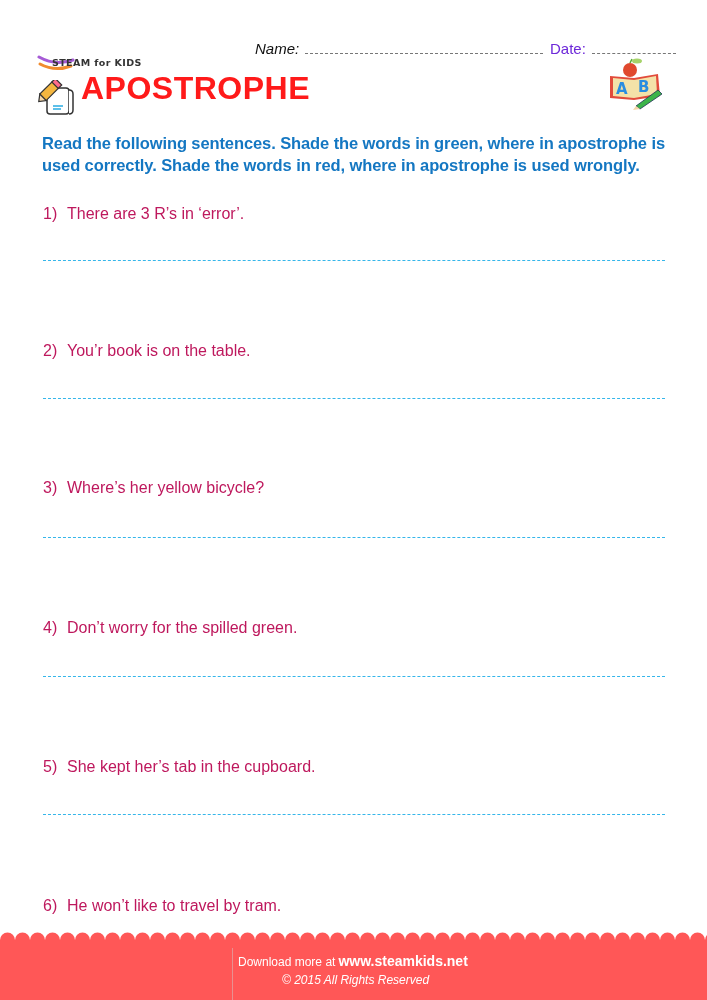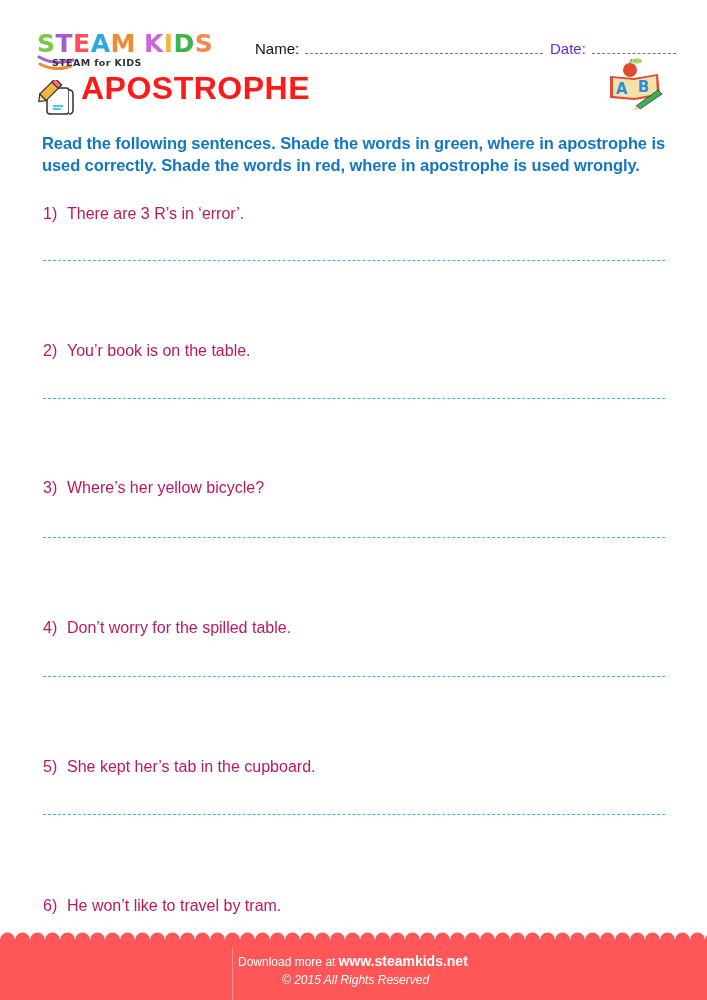--- a/index.html
+++ b/index.html
@@ -2,44 +2,41 @@
 <html><head>
 <meta charset="utf-8">
 <style>
   html, body { margin:0; padding:0; }
   body { width:707px; height:1000px; position:relative; background:#ffffff; overflow:hidden; font-family:"Liberation Sans", sans-serif; }
   .logo { position:absolute; left:37px; top:30px; width:200px; height:44px; }
   .logo-title { position:absolute; left:0; top:0; font-family:"DejaVu Sans", sans-serif; font-weight:bold; font-size:25px; letter-spacing:0.5px; line-height:28px; white-space:nowrap; }
   .logo-title span { display:inline-block; }
   .logo-sub { position:absolute; left:15px; top:27px; font-family:"DejaVu Sans", sans-serif; font-weight:bold; font-size:9.5px; color:#333; white-space:nowrap; letter-spacing:0.4px; }
   .logo-swoosh { position:absolute; left:0; top:24px; }
-  .name-field { position:absolute; left:255px; top:40px; font-size:15px; color:#111; white-space:nowrap; }
+  .name-field { position:absolute; left:255px; top:40px; font-size:15px; color:#111; white-space:nowrap;font-style:italic; }
   .dots { display:inline-block; border-bottom:1px dashed #777; vertical-align:baseline; height:12px; margin-left:6px; }
   .date-field { position:absolute; left:550px; top:40px; font-size:15px; color:#6d28d9; white-space:nowrap; }
   .title-icon { position:absolute; left:37px; top:80px; }
   .title { position:absolute; left:81px; top:72px; font-size:32px; font-weight:bold; color:#ff1a1a; letter-spacing:0.5px; line-height:32px; }
   .book-icon { position:absolute; left:606px; top:58px; }
   .instructions { position:absolute; left:42px; top:132px; width:640px; font-size:16.5px; font-weight:bold; color:#1477c2; line-height:22px; letter-spacing:-0.1px; }
   .question { position:absolute; left:43px; font-size:16px; color:#be185d; white-space:nowrap;margin-top:20px; }
   .q-num { display:inline-block; width:24px; }
   .answer-line { position:absolute; left:43px; width:622px; height:0; border-top:1.5px dashed #35b6ea; }
   .footer { position:absolute; left:0; top:940px; width:707px; height:60px; background:#ff5757; }
   .scallops { position:absolute; left:0; top:931px; width:707px; height:12px; }
   .footer-divider { position:absolute; left:232px; top:948px; width:1px; height:52px; background:#e89090; }
   .footer-line1 { position:absolute; left:238px; top:953px; color:#fff; font-size:12px; white-space:nowrap;text-align:right; }
   .footer-line1 b { font-size:14px; font-weight:bold; margin-left:3px; }
   .footer-line2 { position:absolute; left:282px; top:973px; color:#fff; font-size:12px; font-style:italic; white-space:nowrap; }
 </style>
 </head>
 <body>
 
 <div class="logo">
-  <div class="logo-title">
-    <span style="color:#7ac943">S</span><span style="color:#a65bd6">T</span><span style="color:#ff4f5e">E</span><span style="color:#29abe2">A</span><span style="color:#f08b2e">M</span><span style="width:8px"></span><span style="color:#cc66dd">K</span><span style="color:#f4b63f">I</span><span style="color:#3cb449">D</span><span style="color:#f7884a">S</span>
-  </div>
   <svg class="logo-swoosh" width="40" height="20">
     <path d="M2 3 Q18 12 36 6" stroke="#a65bd6" stroke-width="3" fill="none" stroke-linecap="round"></path>
     <path d="M3 10 Q18 18 34 12" stroke="#f08b2e" stroke-width="3" fill="none" stroke-linecap="round"></path>
   </svg>
   <div class="logo-sub">STEAM for KIDS</div>
 </div>
 
 <div class="name-field">
   <span>Name:</span><span class="dots" style="width:238px"></span>
 </div>
@@ -77,21 +74,21 @@
 
 <div class="question" style="top:185px"><span class="q-num">1)</span><span>There are 3 R’s in ‘error’.</span></div>
 <div class="answer-line" style="top:260px"></div>
 
 <div class="question" style="top:322px"><span class="q-num">2)</span><span>You’r book is on the table.</span></div>
 <div class="answer-line" style="top:398px"></div>
 
 <div class="question" style="top:459px"><span class="q-num">3)</span><span>Where’s her yellow bicycle?</span></div>
 <div class="answer-line" style="top:537px"></div>
 
-<div class="question" style="top:599px"><span class="q-num">4)</span><span>Don’t worry for the spilled table.</span></div>
+<div class="question" style="top:599px"><span class="q-num">4)</span><span>Don’t worry for the spilled green.</span></div>
 <div class="answer-line" style="top:676px"></div>
 
 <div class="question" style="top:738px"><span class="q-num">5)</span><span>She kept her’s tab in the cupboard.</span></div>
 <div class="answer-line" style="top:814px"></div>
 
 <div class="question" style="top:877px"><span class="q-num">6)</span><span>He won’t like to travel by tram.</span></div>
 
 <svg class="scallops" width="707" height="12">
   <defs>
     <pattern id="sc" x="0" y="0" width="15" height="12" patternUnits="userSpaceOnUse">

